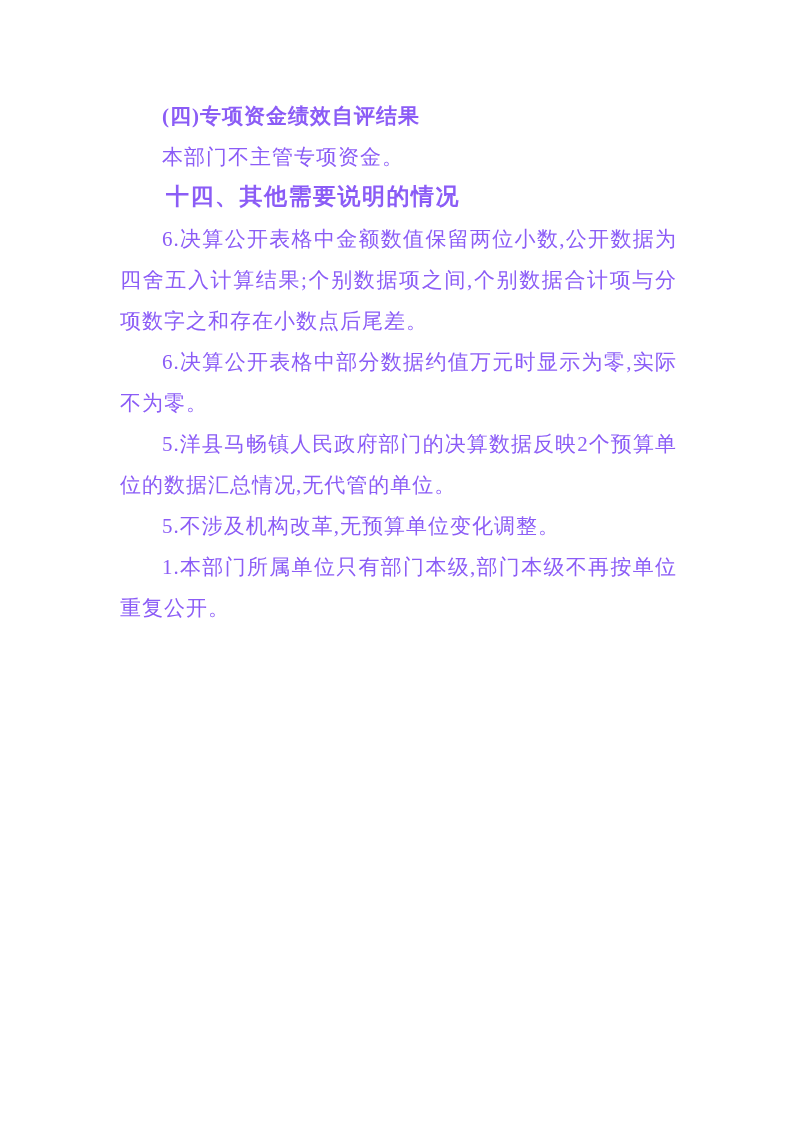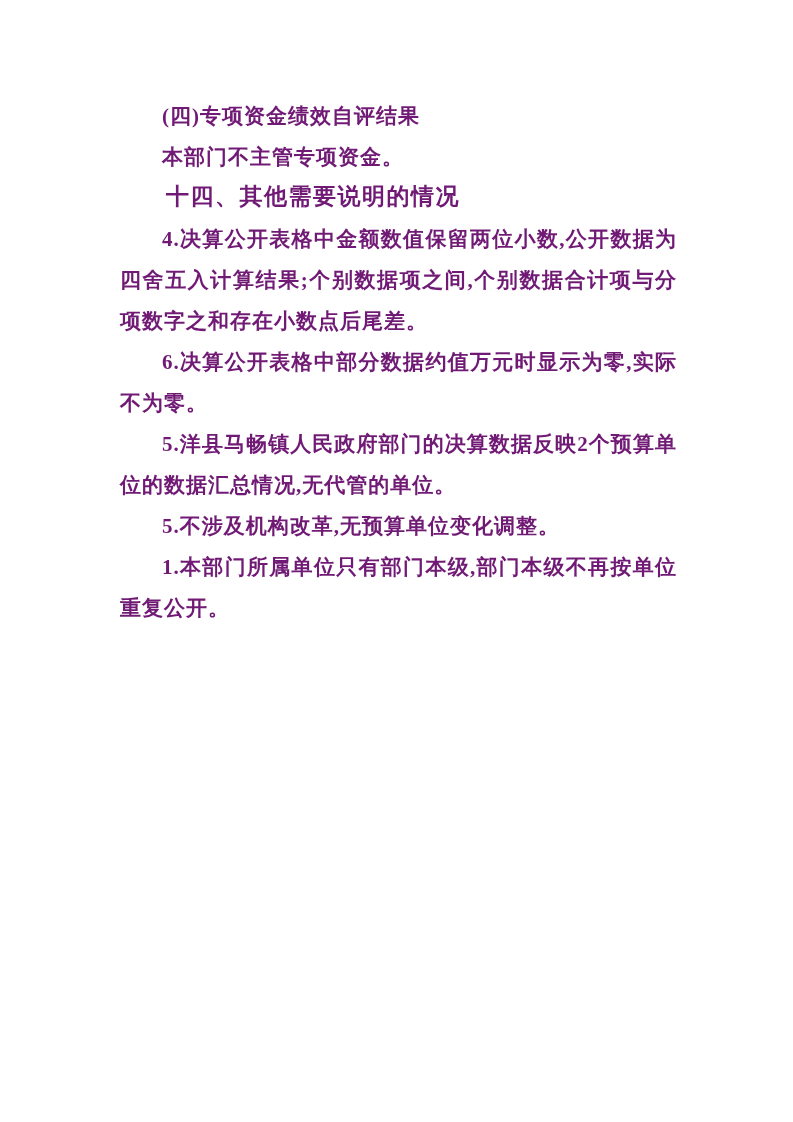--- a/index.html
+++ b/index.html
@@ -7,21 +7,21 @@
     padding: 0;
     background: #ffffff;
   }
   .page {
     position: relative;
     width: 793px;
     height: 1122px;
     background: #ffffff;
     overflow: hidden;
     font-family: "Liberation Serif", "DejaVu Serif", serif;
-    color: #701a75;
+    color: #8b5cf6;
   }
   .text-block {
     position: absolute;
     left: 120px;
     top: 96px;
     width: 557px;
     font-size: 21px;
     line-height: 41px;
     text-align: justify;
     text-justify: inter-character;
@@ -42,36 +42,36 @@
     font-weight: 600;
   }
   
   .hei-heading {
     font-family: Liberation Mono, monospace;
     font-weight: 700;
     font-size: 23px !important;
     letter-spacing: 1.5px;
   }
   .body-para {
-    font-weight: 700;
+    font-weight: 400;
   }
 </style>
 </head>
 <body>
 
 <div class="page">
   <div class="text-block">
 
     <h3 class="kai-heading">(四)专项资金绩效自评结果</h3>
 
     <p class="body-para">本部门不主管专项资金。</p>
 
     <h2 class="hei-heading">十四、其他需要说明的情况</h2>
 
-    <p class="body-para">4.决算公开表格中金额数值保留两位小数,公开数据为四舍五入计算结果;个别数据项之间,个别数据合计项与分项数字之和存在小数点后尾差。</p>
+    <p class="body-para">6.决算公开表格中金额数值保留两位小数,公开数据为四舍五入计算结果;个别数据项之间,个别数据合计项与分项数字之和存在小数点后尾差。</p>
 
     <p class="body-para">6.决算公开表格中部分数据约值万元时显示为零,实际不为零。</p>
 
     <p class="body-para">5.洋县马畅镇人民政府部门的决算数据反映2个预算单位的数据汇总情况,无代管的单位。</p>
 
     <p class="body-para">5.不涉及机构改革,无预算单位变化调整。</p>
 
     <p class="body-para">1.本部门所属单位只有部门本级,部门本级不再按单位重复公开。</p>
 
 

